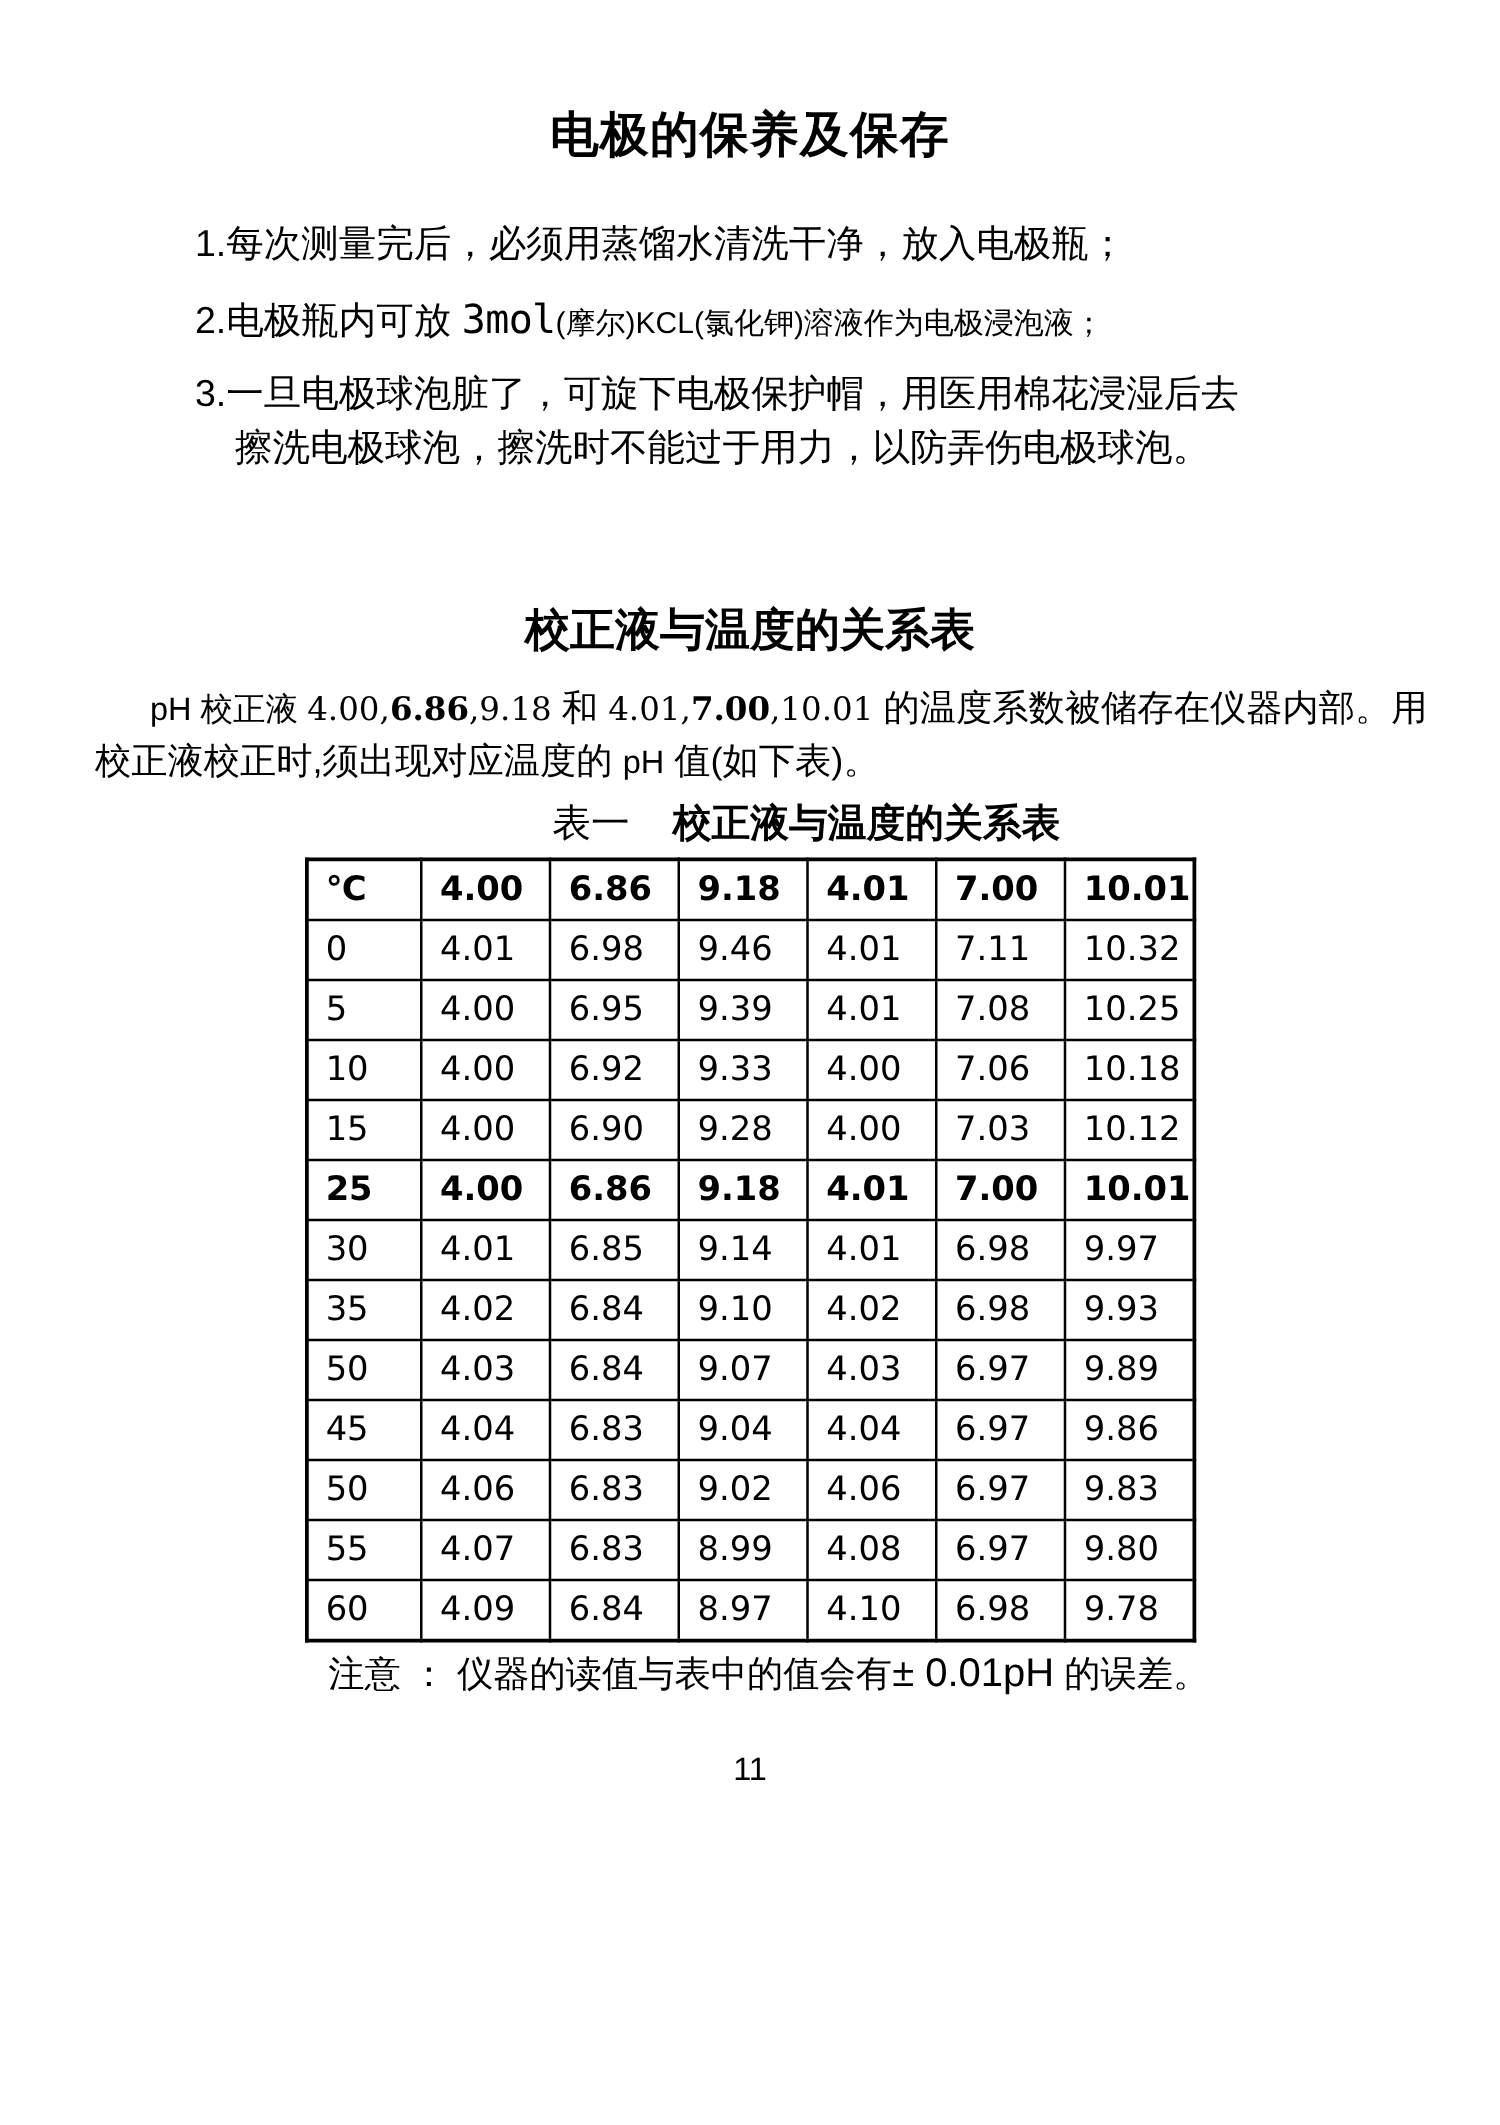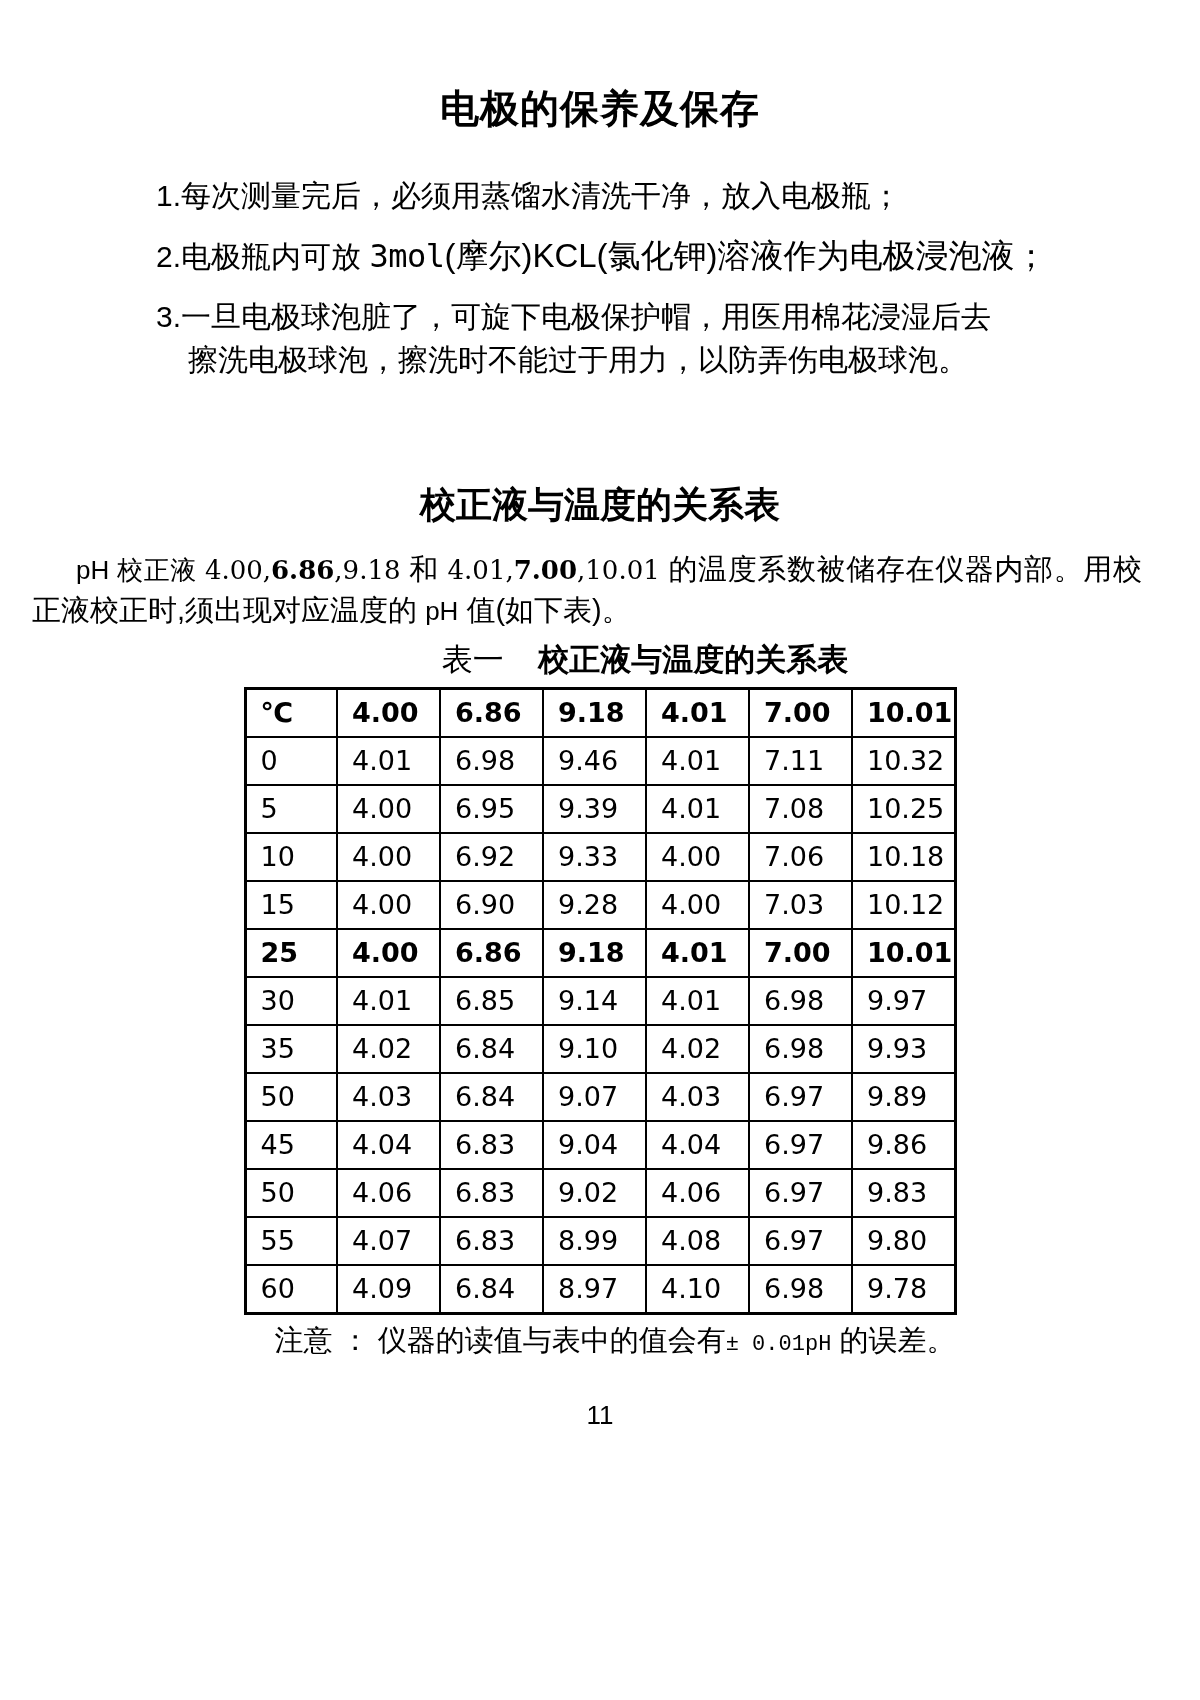--- a/index.html
+++ b/index.html
@@ -59,37 +59,37 @@
     display: block;
     padding-left: 32px;
     white-space: nowrap;
   }
   .mono-num {
     font-family: "DejaVu Sans Mono", monospace;
     font-size: 32px;
     letter-spacing: -0.5px;
   }
   .kcl {
-    font-size: 33px;
+    font-size: 24px;
   }
 
   
   .h2-title {
     text-align: center;
     font-size: 36px;
     font-weight: bold;
     margin: 0;
     padding-top: 86px;
     line-height: 1.2;
   }
 
   .para {
     font-size: 29px;
     line-height: 1.42;
-    padding-left: 32px;
+    padding-left: 76px;
     padding-right: 58px;
     padding-top: 22px;
     text-align: justify;
   }
   .para .ind { display:inline-block; width: 44px; }
   .num-serif {
     font-family: "DejaVu Serif", serif;
     font-size: 26px;
   }
   .num-serif-b {
@@ -142,21 +142,21 @@
   table.ph tr.hdr td:first-child {
     font-weight: bold;
   }
 
   .note {
     text-align: center;
     font-size: 29px;
     padding-top: 6px;
     padding-left: 30px;
   }
-  .note .lat { font-family: Liberation Mono, monospace; font-size: 22px; }
+  .note .lat { font-family: Liberation Sans, sans-serif; font-size: 32px; }
 
   .page-num {
     position: absolute;
     left: 0;
     right: 0;
     top: 1400px;
     text-align: center;
     font-size: 26px;
     font-family: "Liberation Sans", sans-serif;
   }

